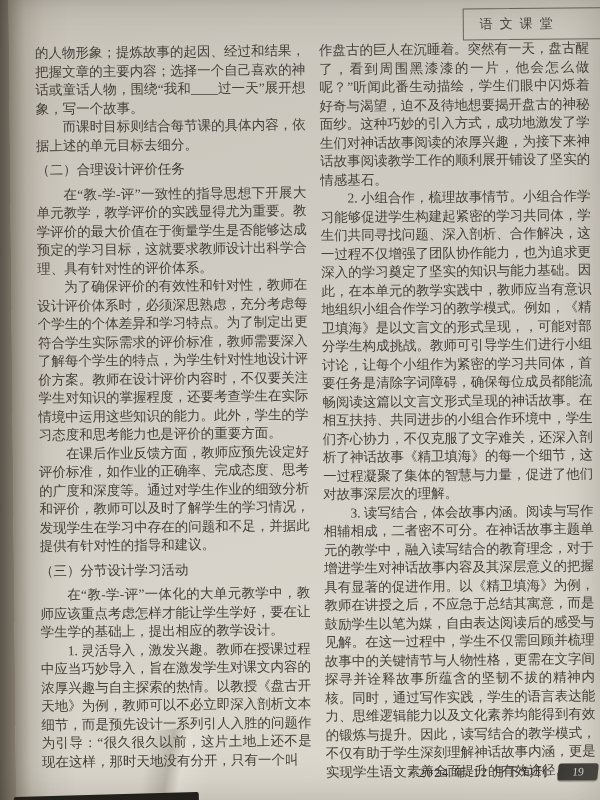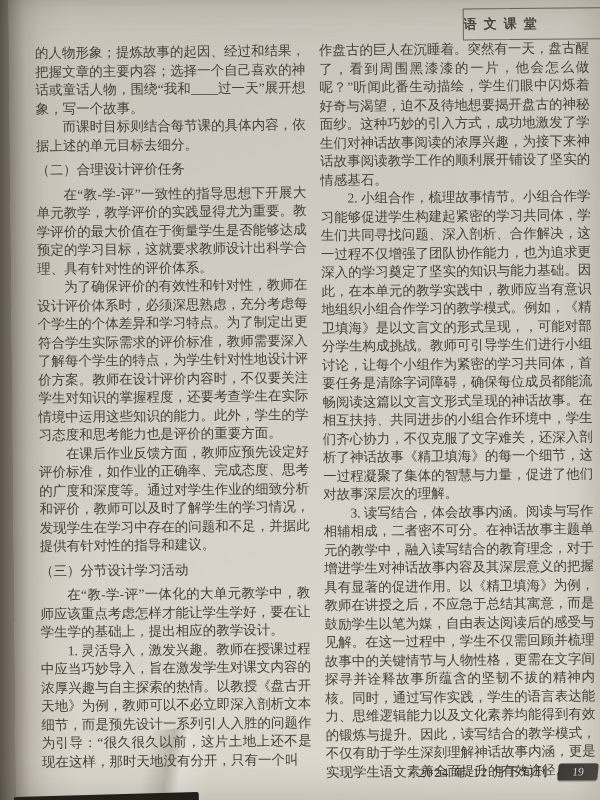--- a/index.html
+++ b/index.html
@@ -32,21 +32,21 @@
     background:linear-gradient(108deg,rgba(0,0,0,0) 42%,rgba(105,96,80,0.28) 49%,rgba(238,235,227,0.45) 53%,rgba(0,0,0,0) 62%);
     transform:rotate(-7deg);z-index:3;pointer-events:none;
   }
   .header-tab{
     position:absolute;left:454px;top:24px;width:200px;height:30px;
     border:1px solid rgba(88,85,78,0.85);border-right:none;
     display:flex;align-items:center;
     z-index:4;
   }
   .header-tab span{
-    font-size:13px;letter-spacing:7px;color:#46443f;font-weight:700;
+    padding-left:16px;font-size:13px;letter-spacing:7px;color:#46443f;font-weight:400;
   }
   .article-col{
     position:absolute;top:56px;width:270px;z-index:4;
     color:#44413b;font-size:13.5px;line-height:18.5px;
     text-align:justify;
   }
   .col-left{left:26px;}
   .col-right{left:310px;}
   .article-col p{margin:0;padding:0;}
   .article-col p.indent{text-indent:2em;}

